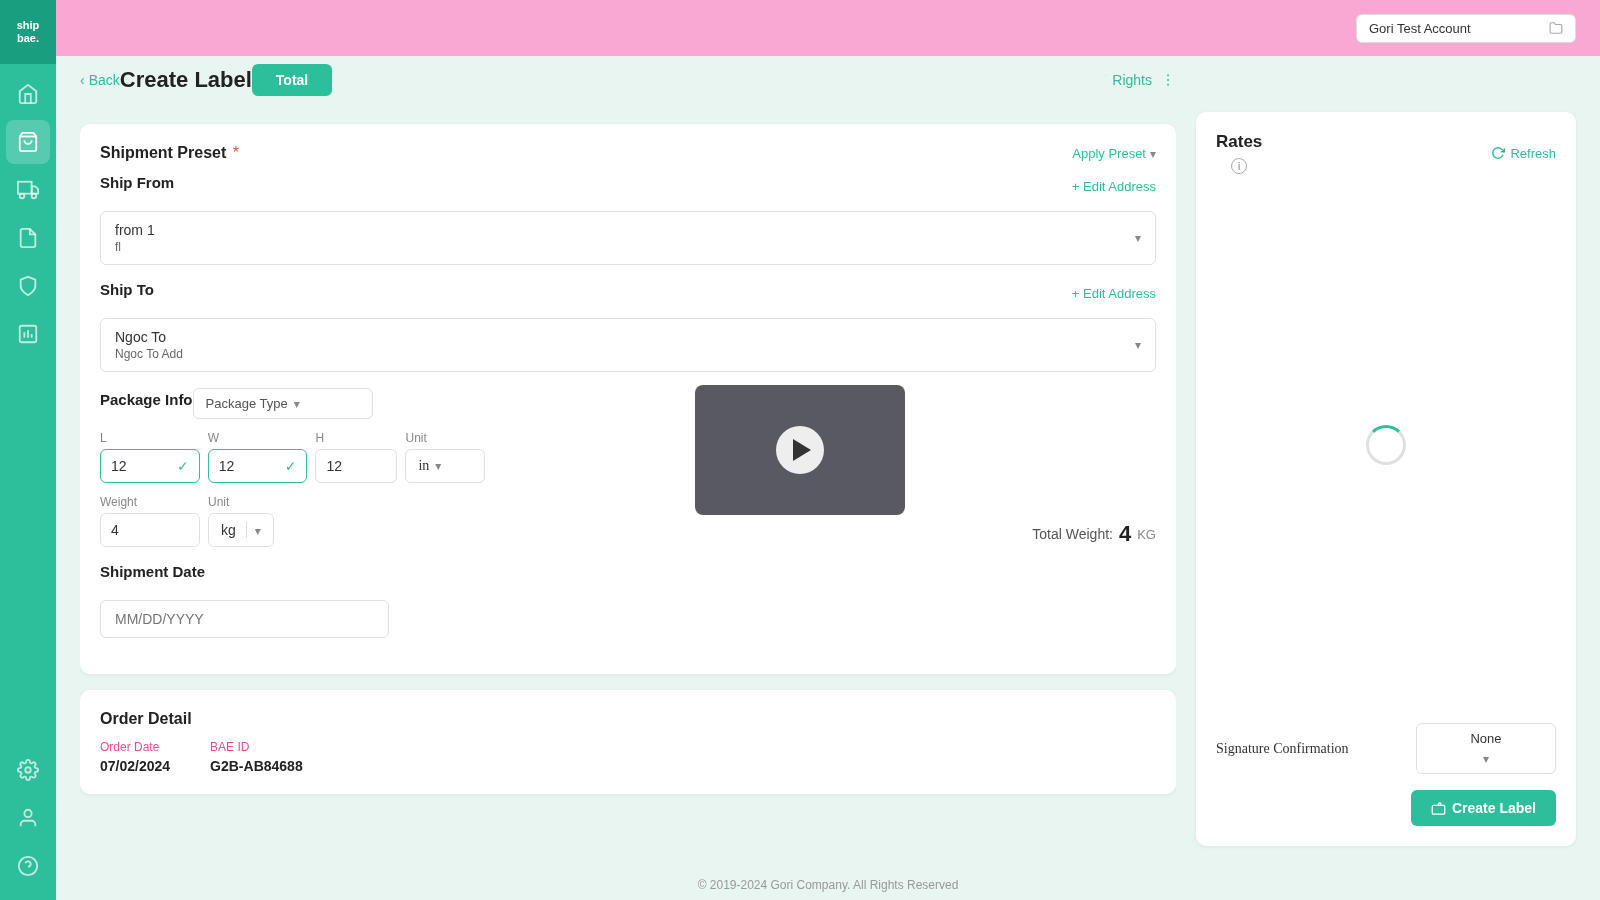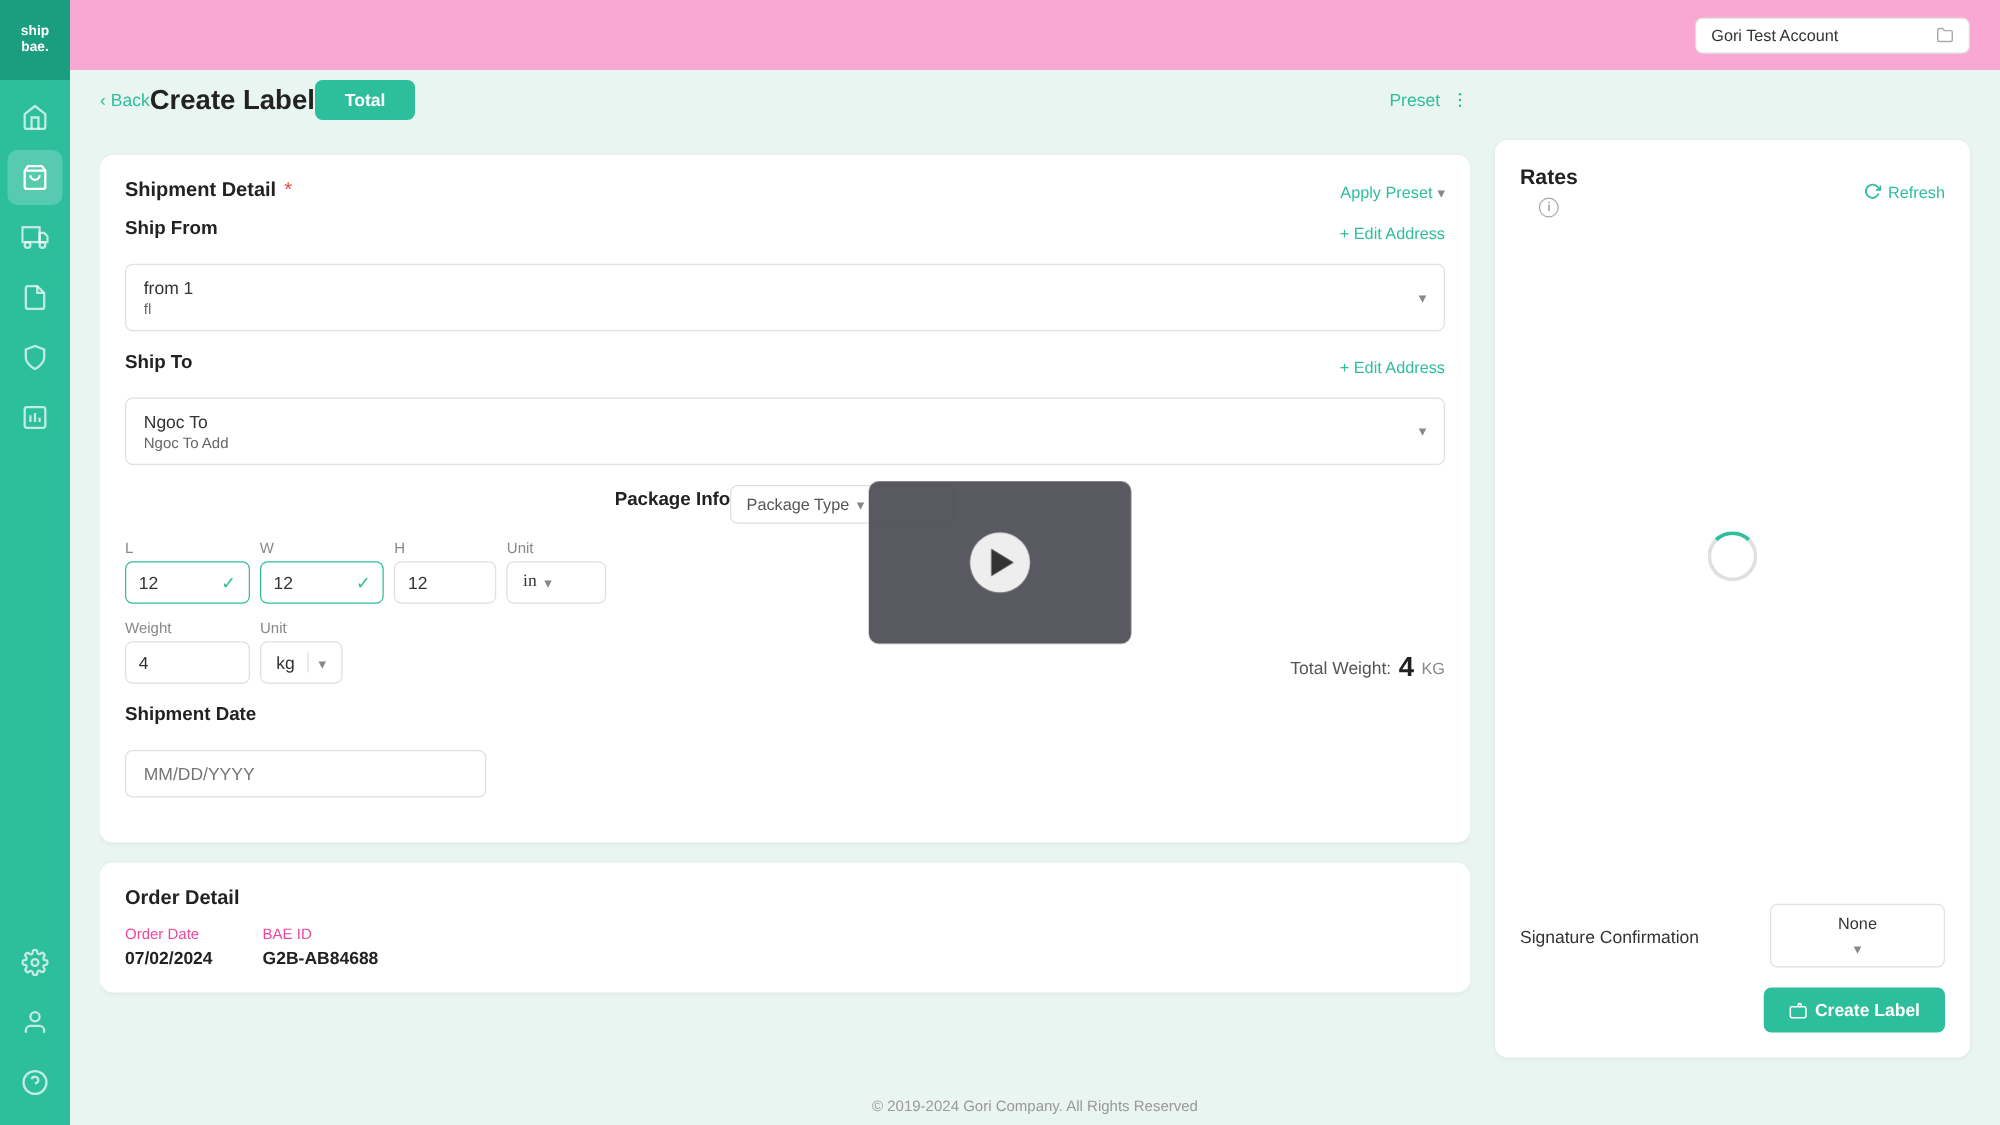--- a/index.html
+++ b/index.html
@@ -204,21 +204,21 @@
       padding: 10px 14px;
       cursor: pointer;
     }
     .address-text { font-size: 14px; color: #333; }
     .address-text .addr-name { font-weight: 500; }
     .address-text .addr-detail { font-size: 12px; color: #666; margin-top: 2px; }
 
     .package-info-header {
       display: flex;
       align-items: center;
-      justify-content: center;
+      justify-content: flex-start;
       margin-bottom: 12px;
     }
     .package-type-dropdown {
       display: flex;
       align-items: center;
       gap: 6px;
       border: 1px solid #e0e0e0;
       border-radius: 6px;
       padding: 7px 12px;
       font-size: 13px;
@@ -390,21 +390,21 @@
     }
     @keyframes spin { to { transform: rotate(360deg); } }
 
     .sig-confirm-row {
       display: flex;
       align-items: center;
       justify-content: space-between;
       margin-top: 12px;
       padding-top: 12px;
     }
-    .sig-confirm-label { font-size: 14px; color: #333; font-weight: 500; }
+    .sig-confirm-label { font-size: 14px; color: #333; font-weight: 500; font-family: Liberation Serif, serif; }
     .sig-dropdown {
       display: flex;
       align-items: center;
       gap: 6px;
       border: 1px solid #e0e0e0;
       border-radius: 6px;
       padding: 7px 12px;
       font-size: 13px;
       color: #333;
       cursor: pointer;
@@ -566,33 +566,33 @@
 
       <div class="page-header">
         <button class="back-btn">
           <span>‹</span>
           <span>Back</span>
         </button>
         <h1 class="page-title">Create Label</h1>
         <button class="save-btn">Total</button>
         <div style="flex:1"></div>
         <div class="right-actions">
-          <span>Preset</span>
+          <span>Rights</span>
           <svg width="16" height="16" viewBox="0 0 24 24" fill="#2dbe9c">
               <circle cx="12" cy="5" r="1.5"></circle>
               <circle cx="12" cy="12" r="1.5"></circle>
               <circle cx="12" cy="19" r="1.5"></circle>
             </svg>
         </div>
       </div>
 
       <div class="card">
         <div class="section-header">
           <div>
-            <span class="section-title">Shipment Detail</span>
+            <span class="section-title">Shipment Preset</span>
             <span class="required-dot">*</span>
           </div>
           <div class="apply-preset">
             <span>Apply Preset</span>
             <span class="chevron">▾</span>
           </div>
         </div>
 
         <div class="sub-section">
           <div class="section-header">

